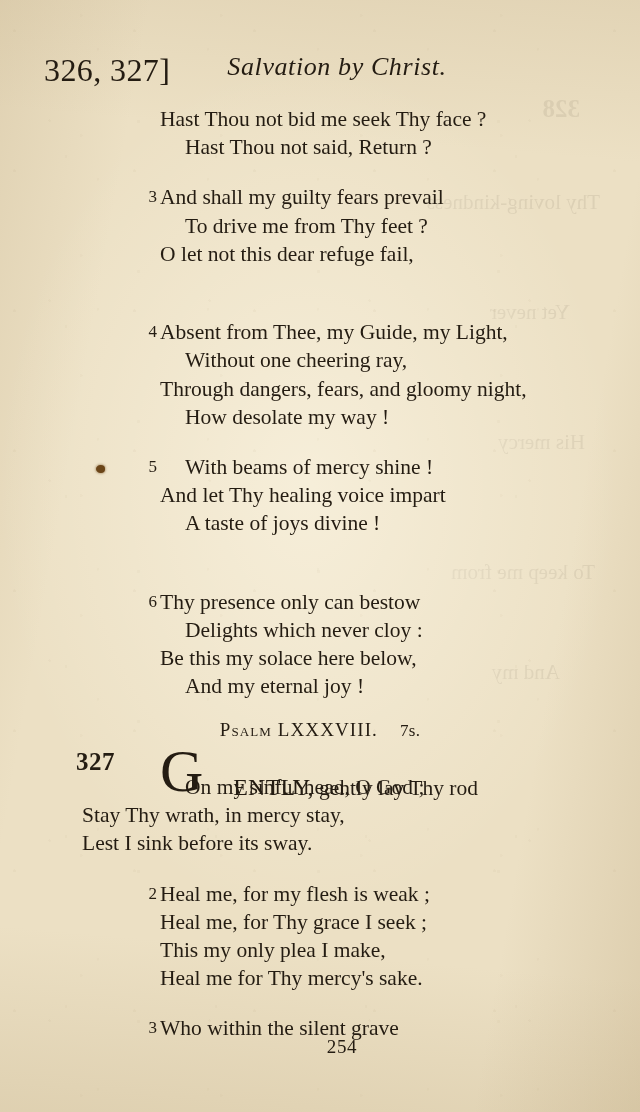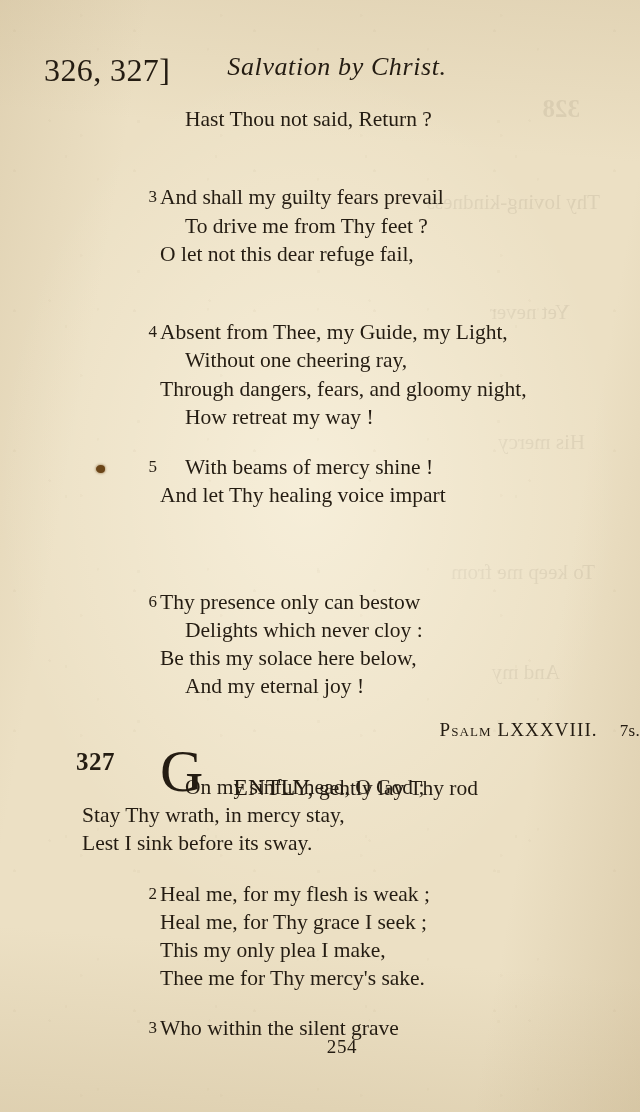--- a/index.html
+++ b/index.html
@@ -88,21 +88,21 @@
     position:absolute;
     width:9px;height:8px;
     border-radius:52% 48% 46% 54%;
     background:#6b4518;
     box-shadow:0 0 2px 1px rgba(107,69,24,.35);
   }
 
   
   .psalmhead{
     position:absolute;left:0;right:0;
-    text-align:right;
+    text-align:center;
     font-size:17px;
     letter-spacing:.8px;
   }
   .psalmhead .sc{font-variant:small-caps;font-size:19px;letter-spacing:1.1px;}
   .psalmhead .meter{margin-left:22px;font-size:17px;letter-spacing:.3px;}
 
   
   .hymnnum{
     position:absolute;
     left:76px;
@@ -152,37 +152,39 @@
 
   <div class="content">
 
     <div class="runhead">
       <div class="folio-range">326, 327]</div>
       <div class="runtitle">Salvation by Christ.</div>
     </div>
 
     <div class="hymn" id="hymn326" style="top: 0px;">
         <div class="stanza" style="position: absolute; left: 0px; right: 0px; top: 105px;">
+          <div class="vline ind0"><span>Hast Thou not bid me seek Thy face ?</span></div>
           <div class="vline ind1"><span>Hast Thou not said, Return ?</span></div>
         </div>
         <div class="stanza" style="position: absolute; left: 0px; right: 0px; top: 183.4px;">
           <div class="vline ind0"><span class="vnum" style="left: 131px;">3</span><span>And shall my guilty fears prevail</span></div>
           <div class="vline ind1"><span>To drive me from Thy feet ?</span></div>
           <div class="vline ind0"><span>O let not this dear refuge fail,</span></div>
         </div>
         <div class="stanza" style="position: absolute; left: 0px; right: 0px; top: 318.2px;">
           <div class="vline ind0"><span class="vnum" style="left: 131px;">4</span><span>Absent from Thee, my Guide, my Light,</span></div>
           <div class="vline ind1"><span>Without one cheering ray,</span></div>
           <div class="vline ind0"><span>Through dangers, fears, and gloomy night,</span></div>
-          <div class="vline ind1"><span>How retreat my way !</span></div>
+          <div class="vline ind1"><span>How desolate my way !</span></div>
         </div>
         <div class="stanza" style="position: absolute; left: 0px; right: 0px; top: 453px;">
           <div class="vline ind0"><span class="vnum" style="left: 131px;">5</span></div>
           <div class="vline ind1"><span>With beams of mercy shine !</span></div>
           <div class="vline ind0"><span>And let Thy healing voice impart</span></div>
+          <div class="vline ind1"><span>A taste of joys divine !</span></div>
           <div class="inkblot" style="left: 96px; top: 12px;"></div>
         </div>
         <div class="stanza" style="position: absolute; left: 0px; right: 0px; top: 587.8px;">
           <div class="vline ind0"><span class="vnum" style="left: 131px;">6</span><span>Thy presence only can bestow</span></div>
           <div class="vline ind1"><span>Delights which never cloy :</span></div>
           <div class="vline ind0"><span>Be this my solace here below,</span></div>
           <div class="vline ind1"><span>And my eternal joy !</span></div>
         </div>
       </div>
 
@@ -200,21 +202,21 @@
     </div>
 
     <div class="hymn" id="hymn327" style="top: 0px;">
         <div class="vline ind1" style="position: absolute; left: 0px; right: 0px; top: 773px;"><span>On my sinful head, O God ;</span></div>
         <div class="vline indA" style="position: absolute; left: 0px; right: 0px; top: 801.2px;"><span>Stay Thy wrath, in mercy stay,</span></div>
         <div class="vline indA" style="position: absolute; left: 0px; right: 0px; top: 829.4px;"><span>Lest I sink before its sway.</span></div>
         <div class="stanza" style="position: absolute; left: 0px; right: 0px; top: 879.6px;">
           <div class="vline ind0"><span class="vnum" style="left: 131px;">2</span><span>Heal me, for my flesh is weak ;</span></div>
           <div class="vline ind0"><span>Heal me, for Thy grace I seek ;</span></div>
           <div class="vline ind0"><span>This my only plea I make,</span></div>
-          <div class="vline ind0"><span>Thee me for Thy mercy's sake.</span></div>
+          <div class="vline ind0"><span>Heal me for Thy mercy's sake.</span></div>
         </div>
         <div class="stanza" style="position: absolute; left: 0px; right: 0px; top: 1014.4px;">
           <div class="vline ind0"><span class="vnum" style="left: 131px;">3</span><span>Who within the silent grave</span></div>
         </div>
       </div>
 
     <div class="folio-bottom" style="top:1036px;">254</div>
 
   </div>
 </div>

